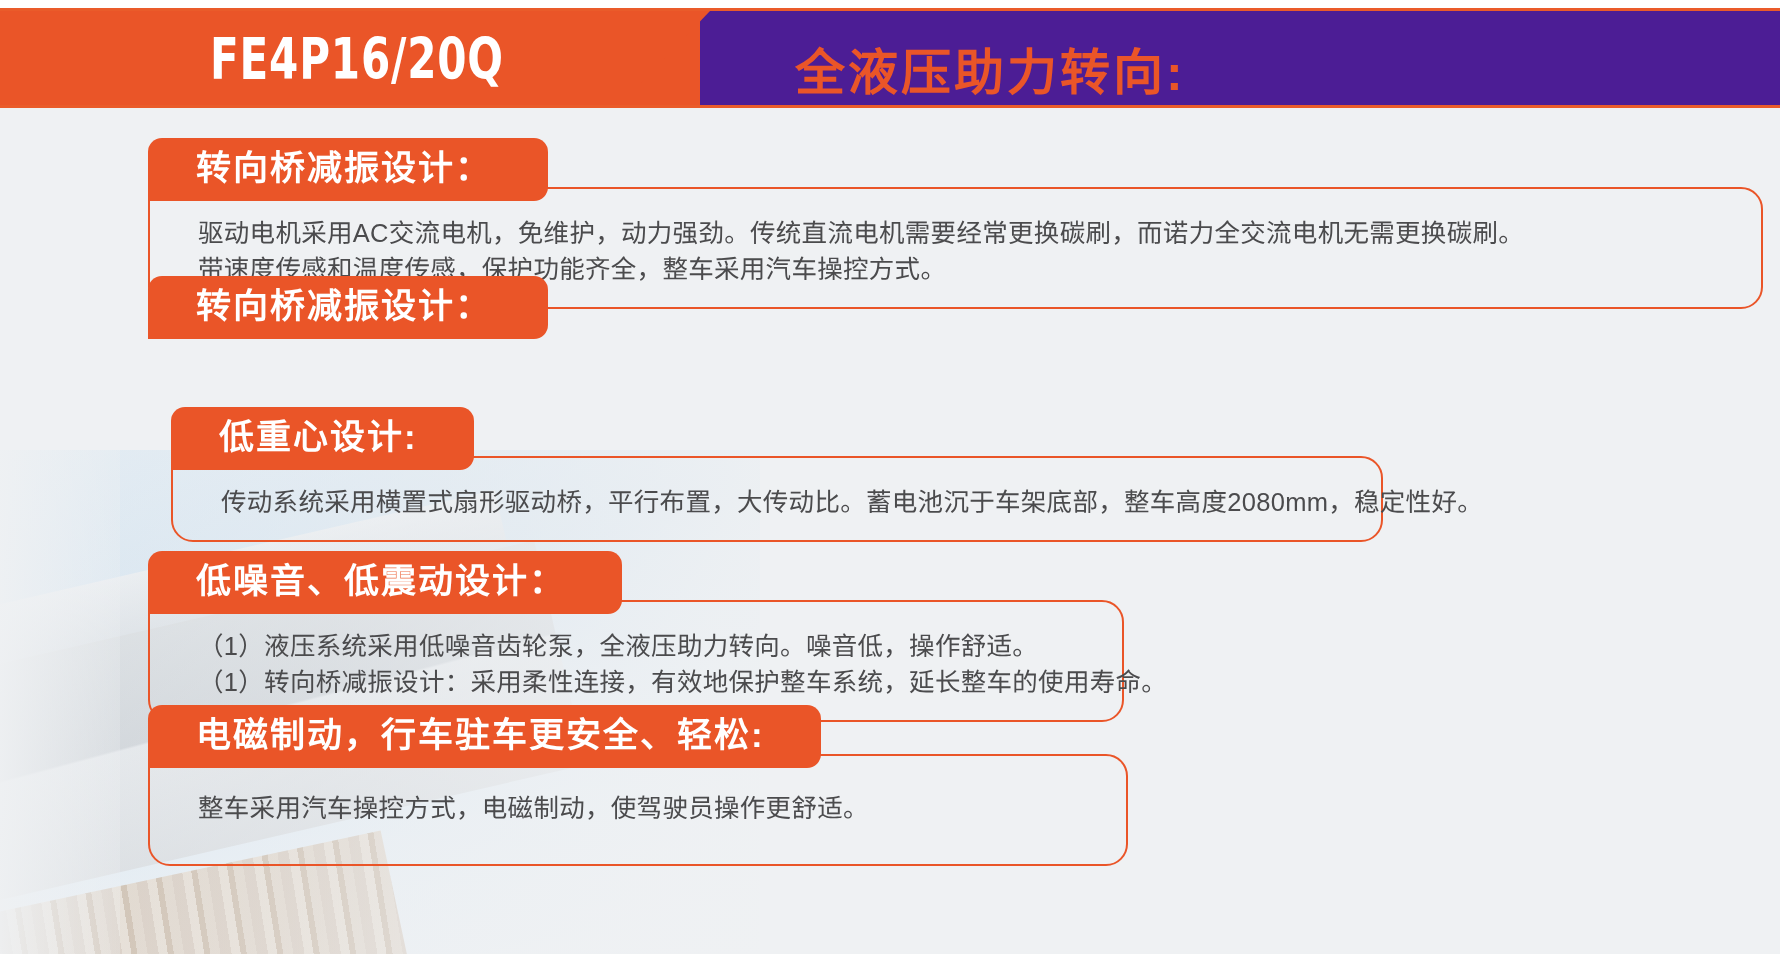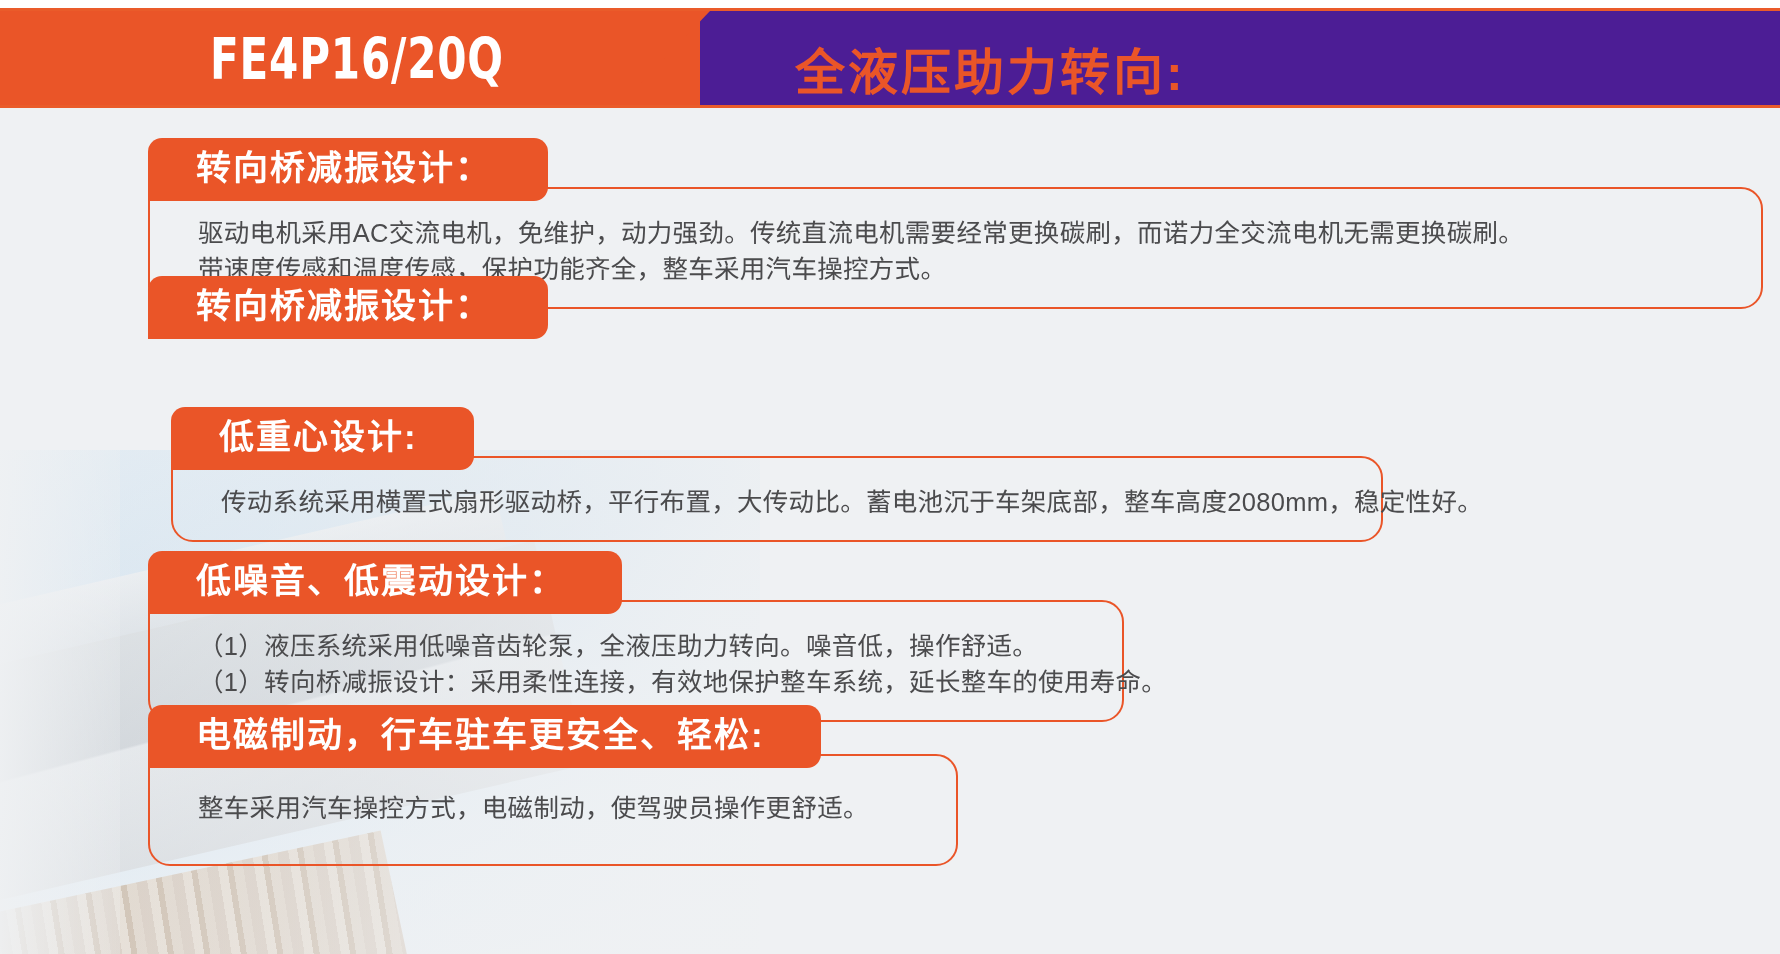--- a/index.html
+++ b/index.html
@@ -109,21 +109,21 @@
   
   #section-0{top:30px;}
   #section-0 .sec-body{width:1615px;}
   #section-1{top:168px;}
   #section-1 .sec-body{width:925px;}
   #section-2{top:299px;margin-left:23px;}
   #section-2 .sec-body{width:1212px;}
   #section-3{top:443px;}
   #section-3 .sec-body{width:976px;}
   #section-4{top:597px;}
-  #section-4 .sec-body{width:810px;padding-top:34px;padding-bottom:38px;}
+  #section-4 .sec-body{width:980px;padding-top:34px;padding-bottom:38px;}
 </style>
 </head>
 <body>
 
 <div id="bg-photo">
   <div id="bg-sky"></div>
   <div id="bg-beam-b"></div>
   <div id="bg-beam-a"></div>
   <div id="bg-wood"></div>
   <div id="bg-fade"></div>

